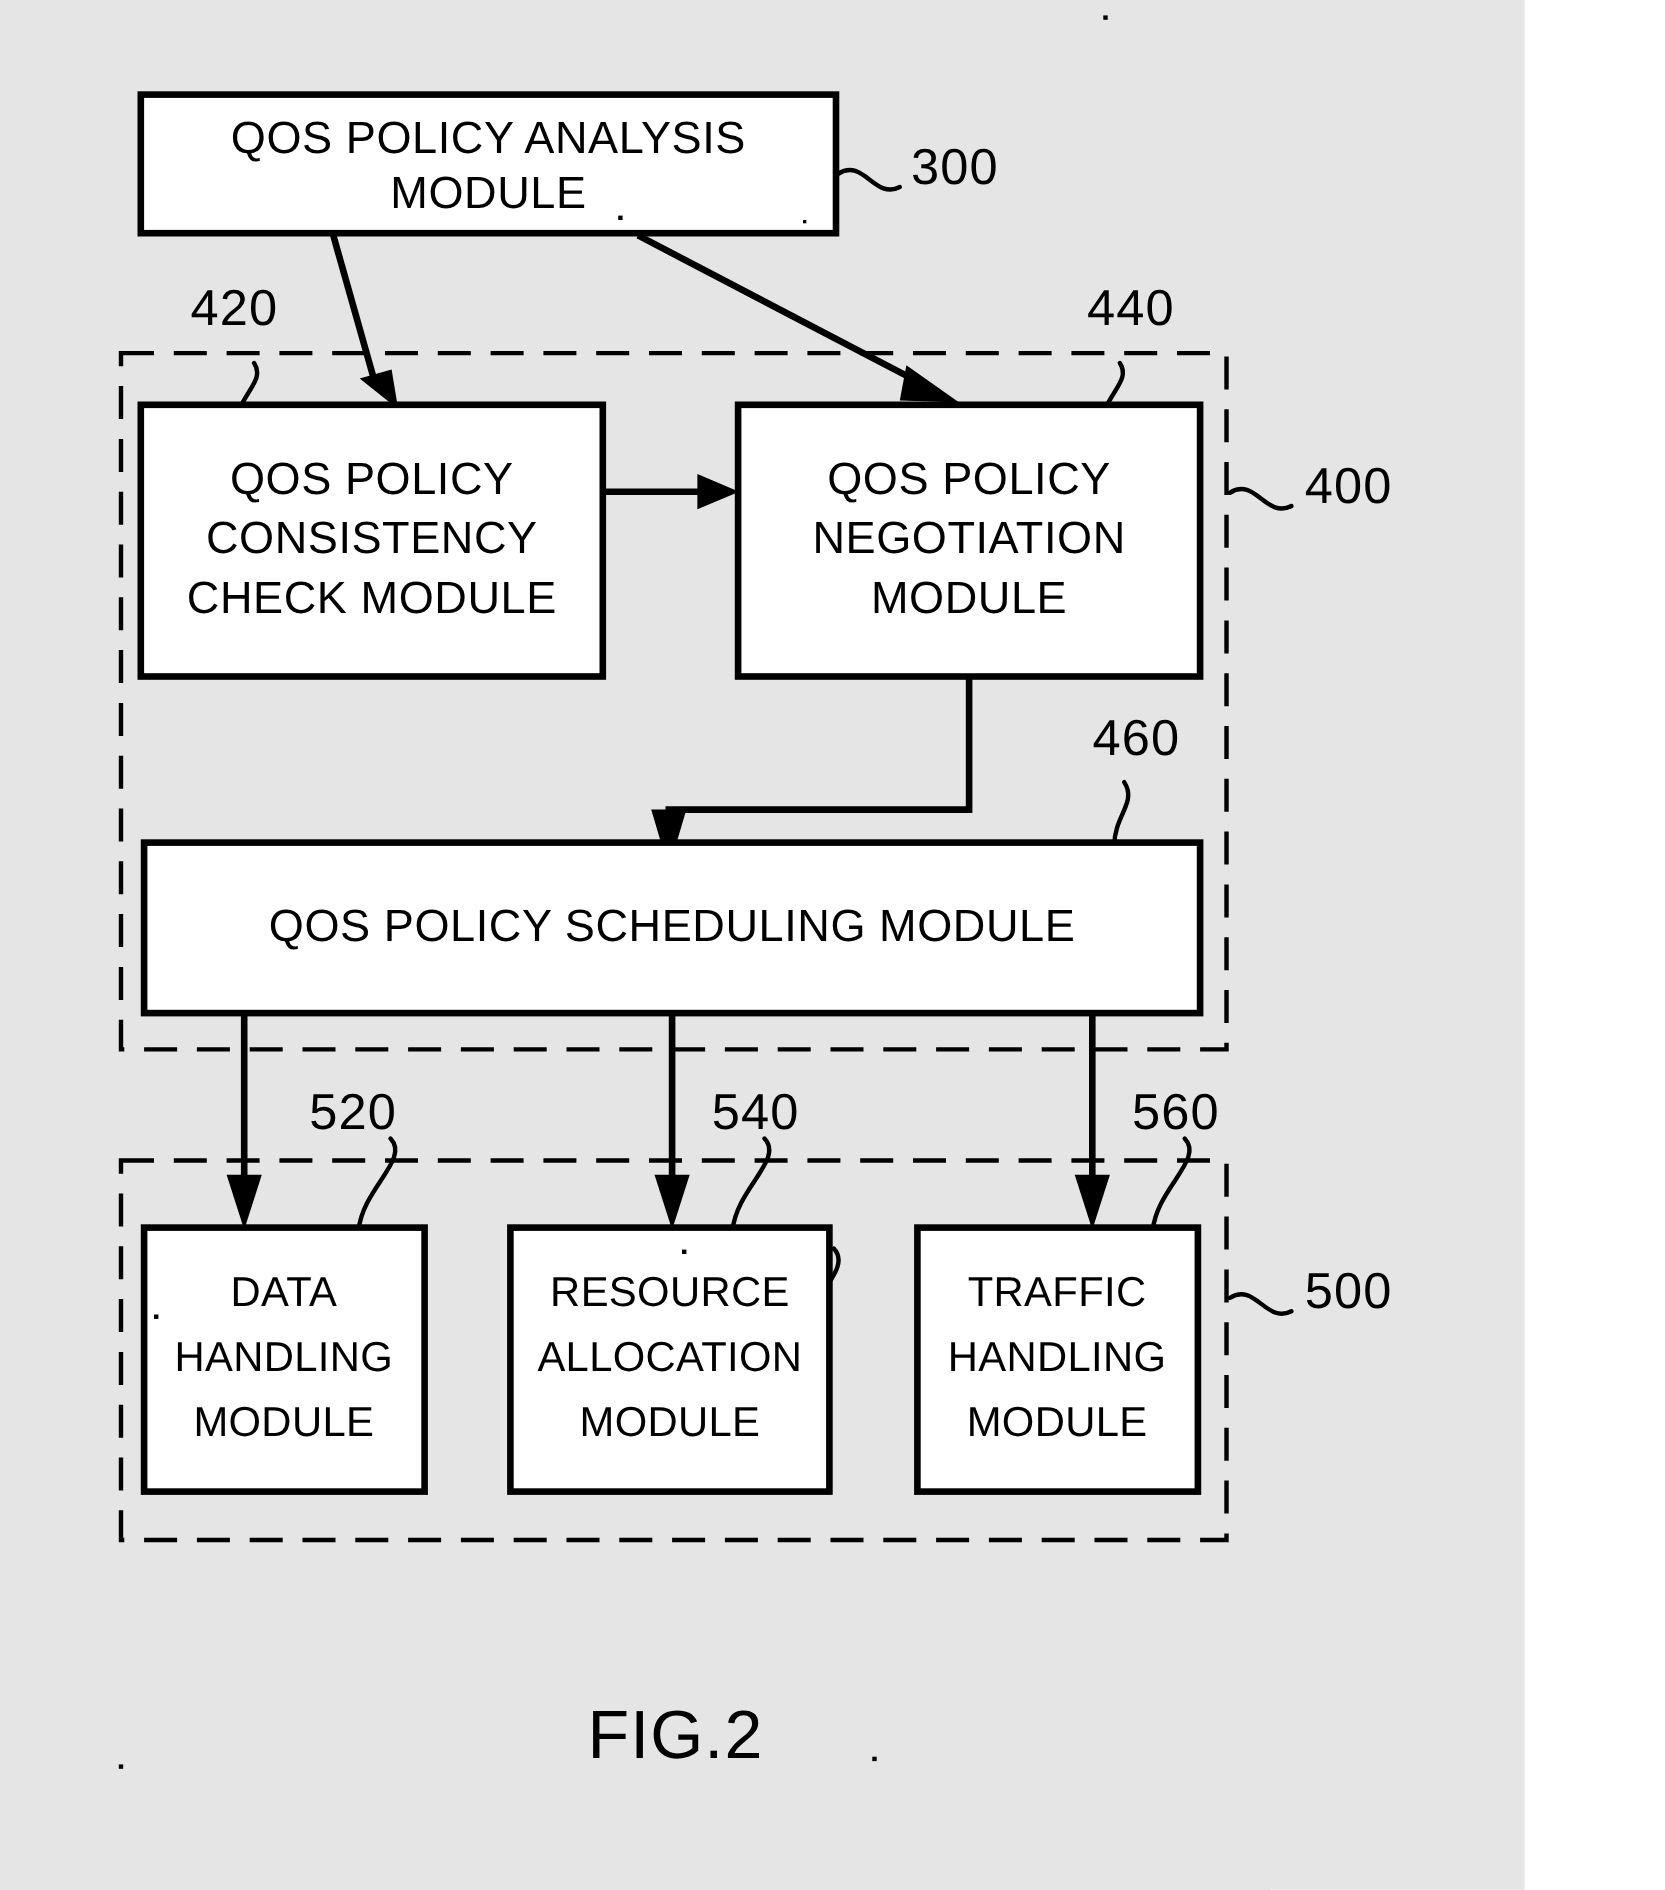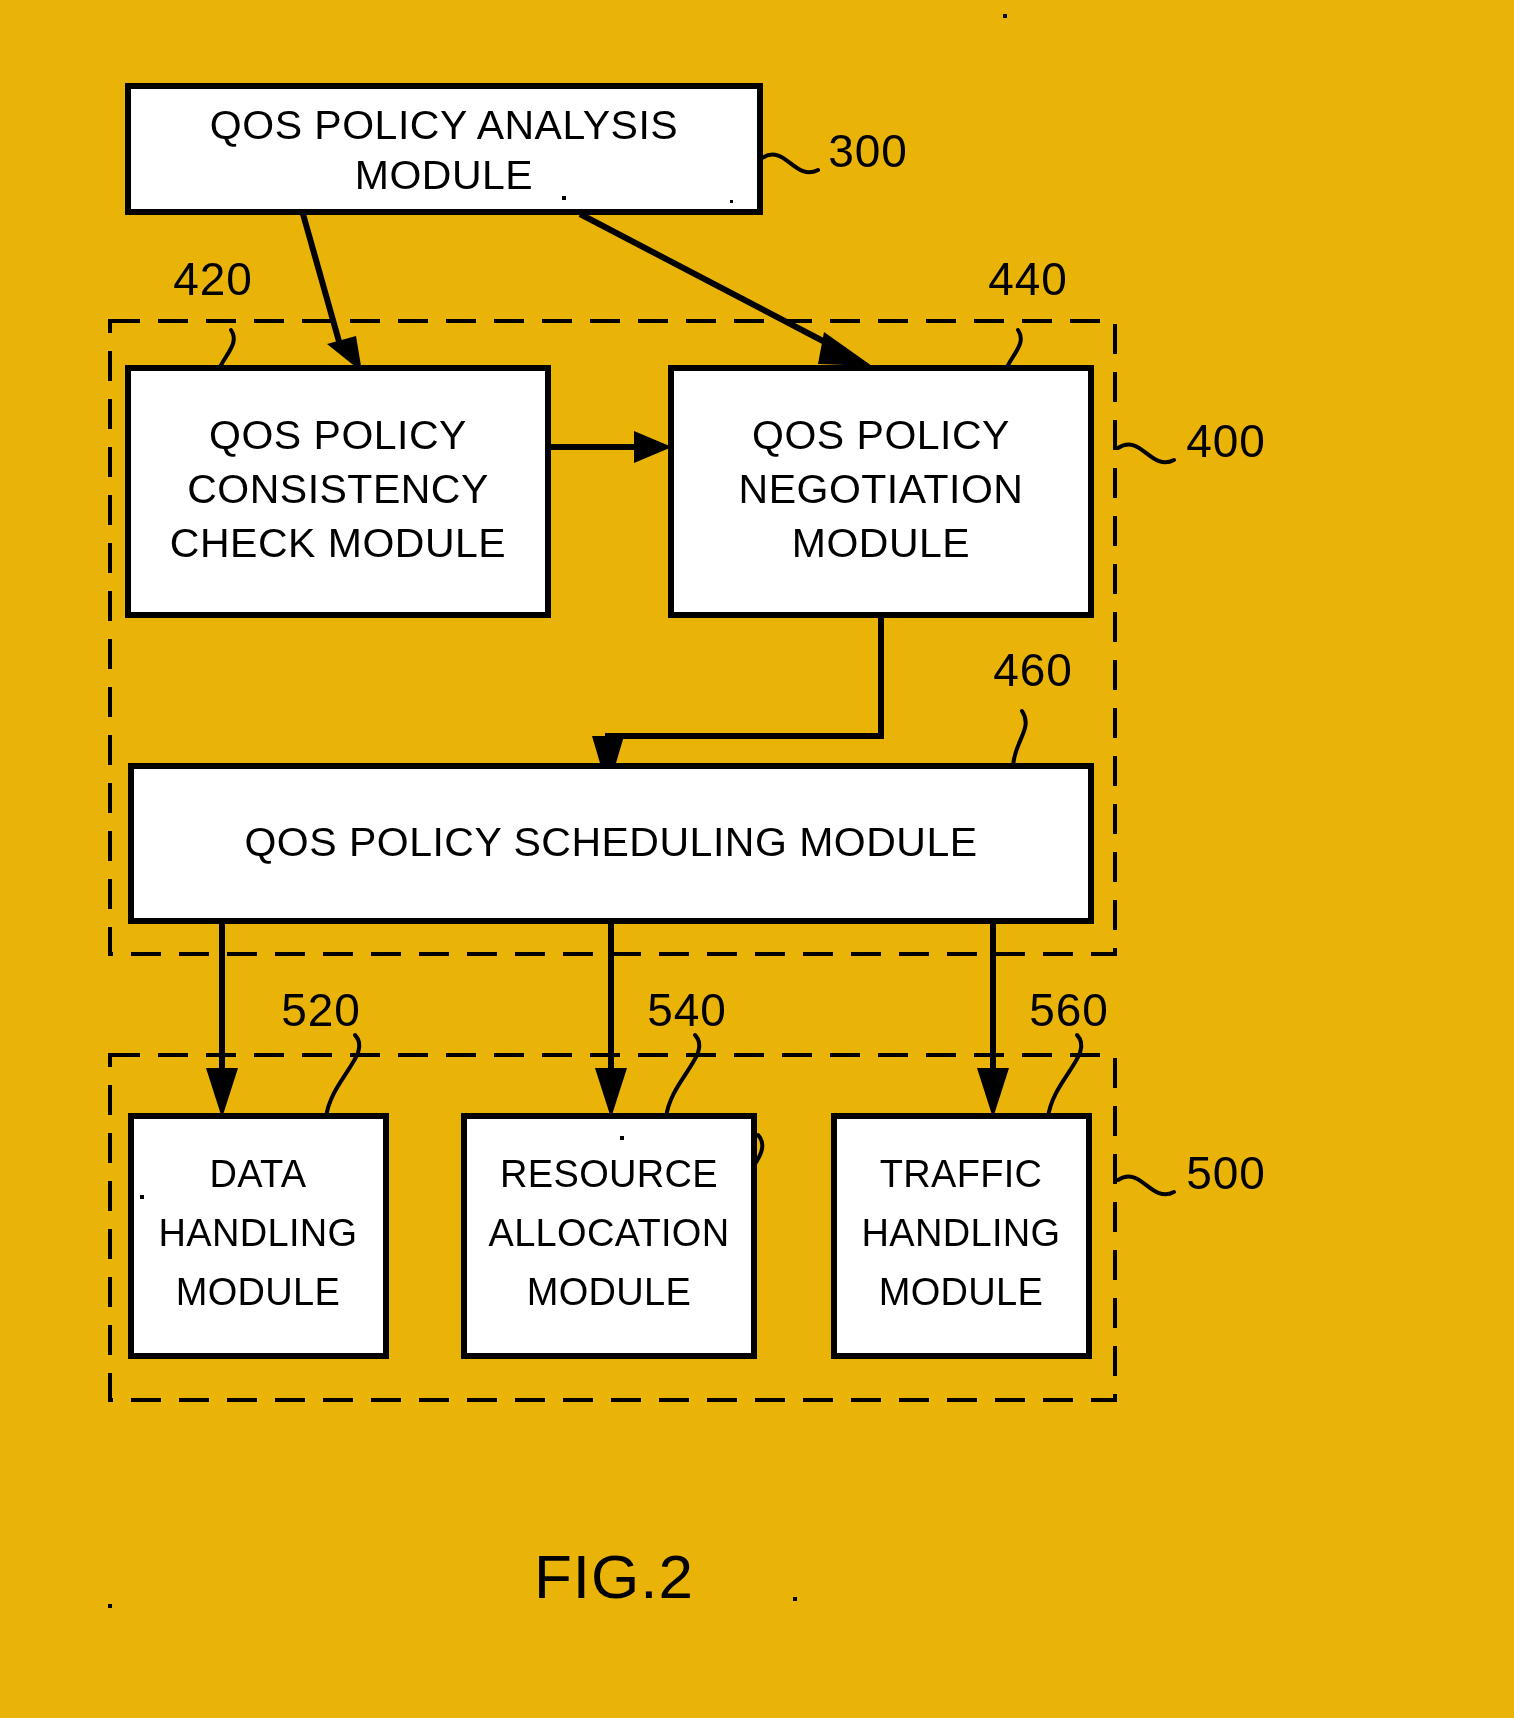--- a/index.html
+++ b/index.html
@@ -8,23 +8,23 @@
     background: #ffffff;
   }
   body {
     width: 1514px;
     height: 1718px;
     font-family: "Liberation Sans", sans-serif;
     overflow: hidden;
   }
   #figure-root {
     position: relative;
-    width: 1514px;
+    width: 1386px;
     height: 1718px;
-    background: #eab308;
+    background: #e5e5e5;
     text-align: center;
   }
   svg#diagram {
     position: absolute;
     top: 0;
     left: 0;
     width: 1514px;
     height: 1718px;
     display: block;
   }

